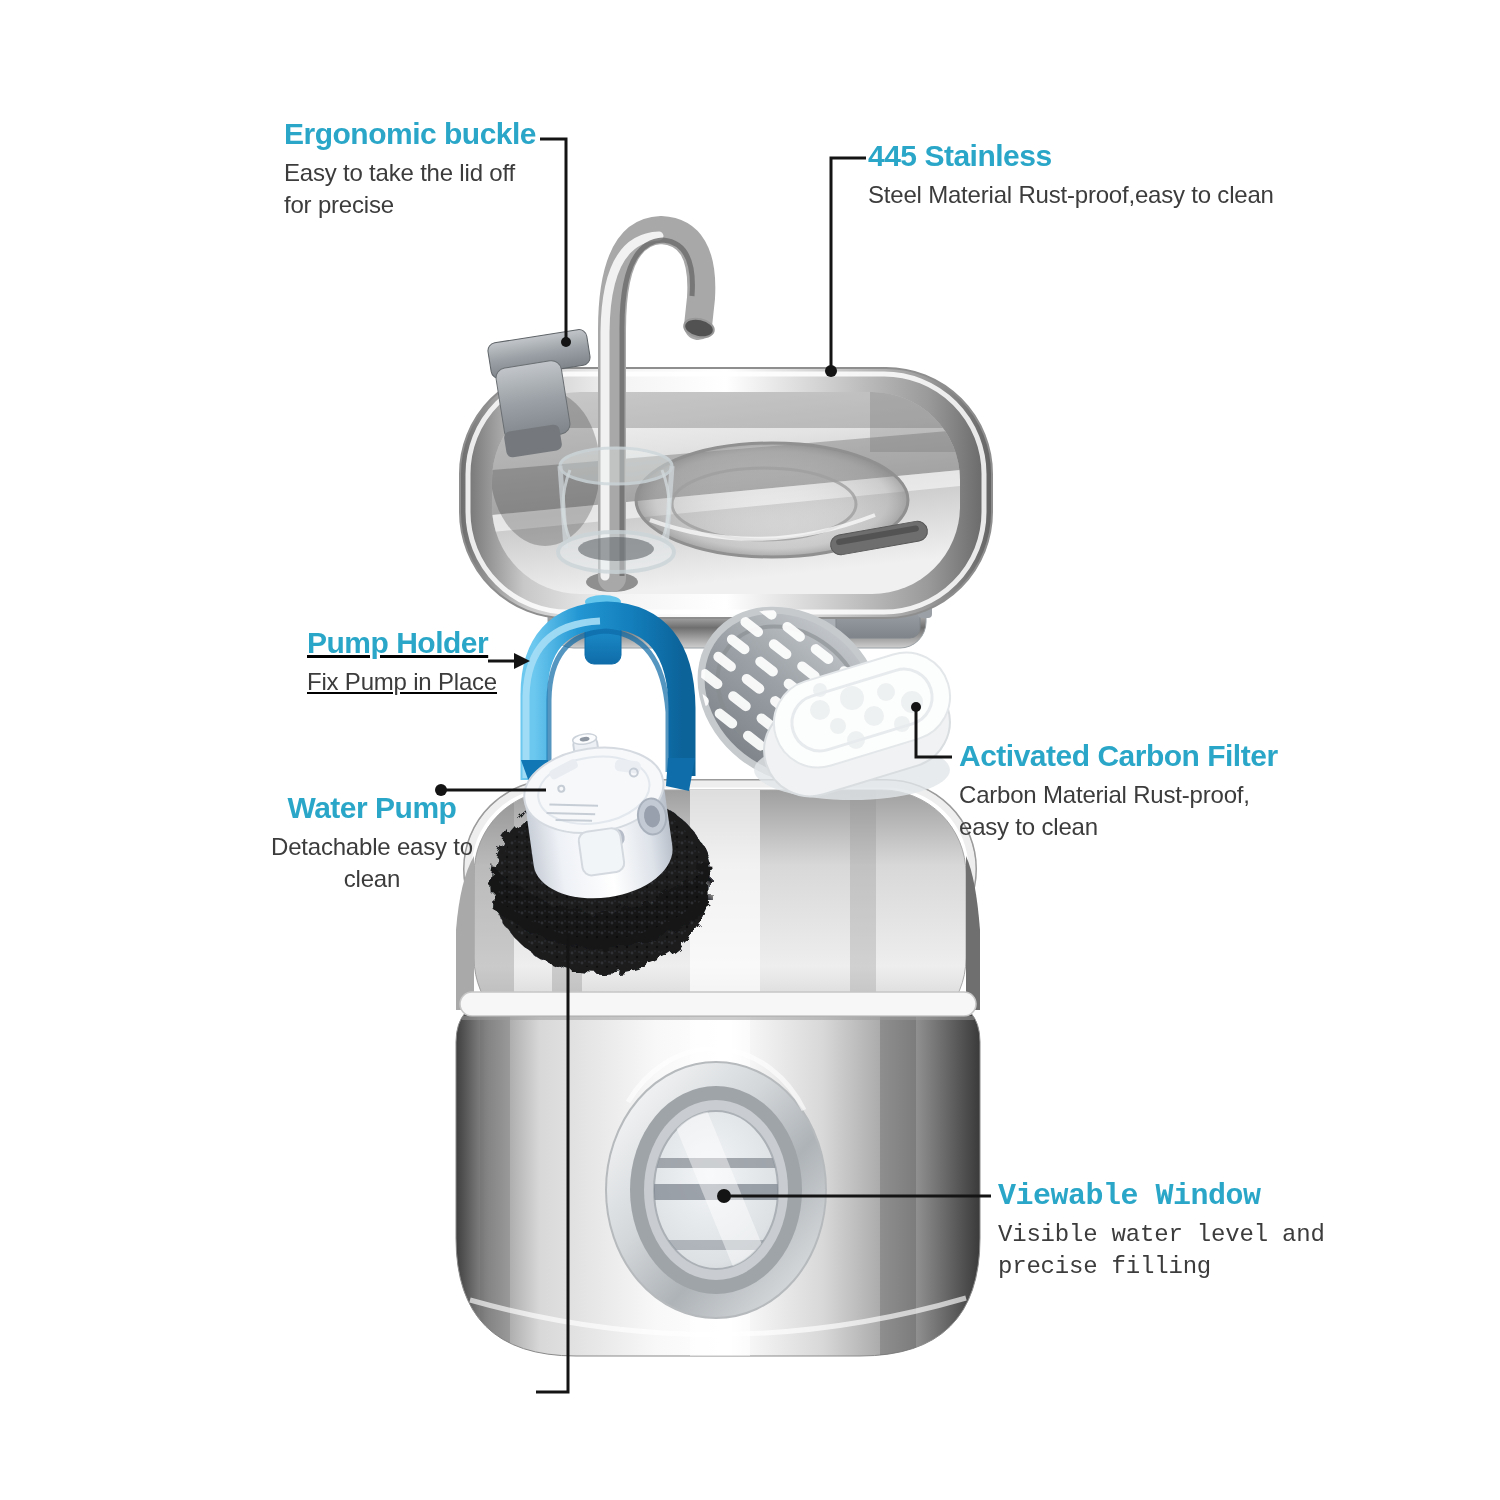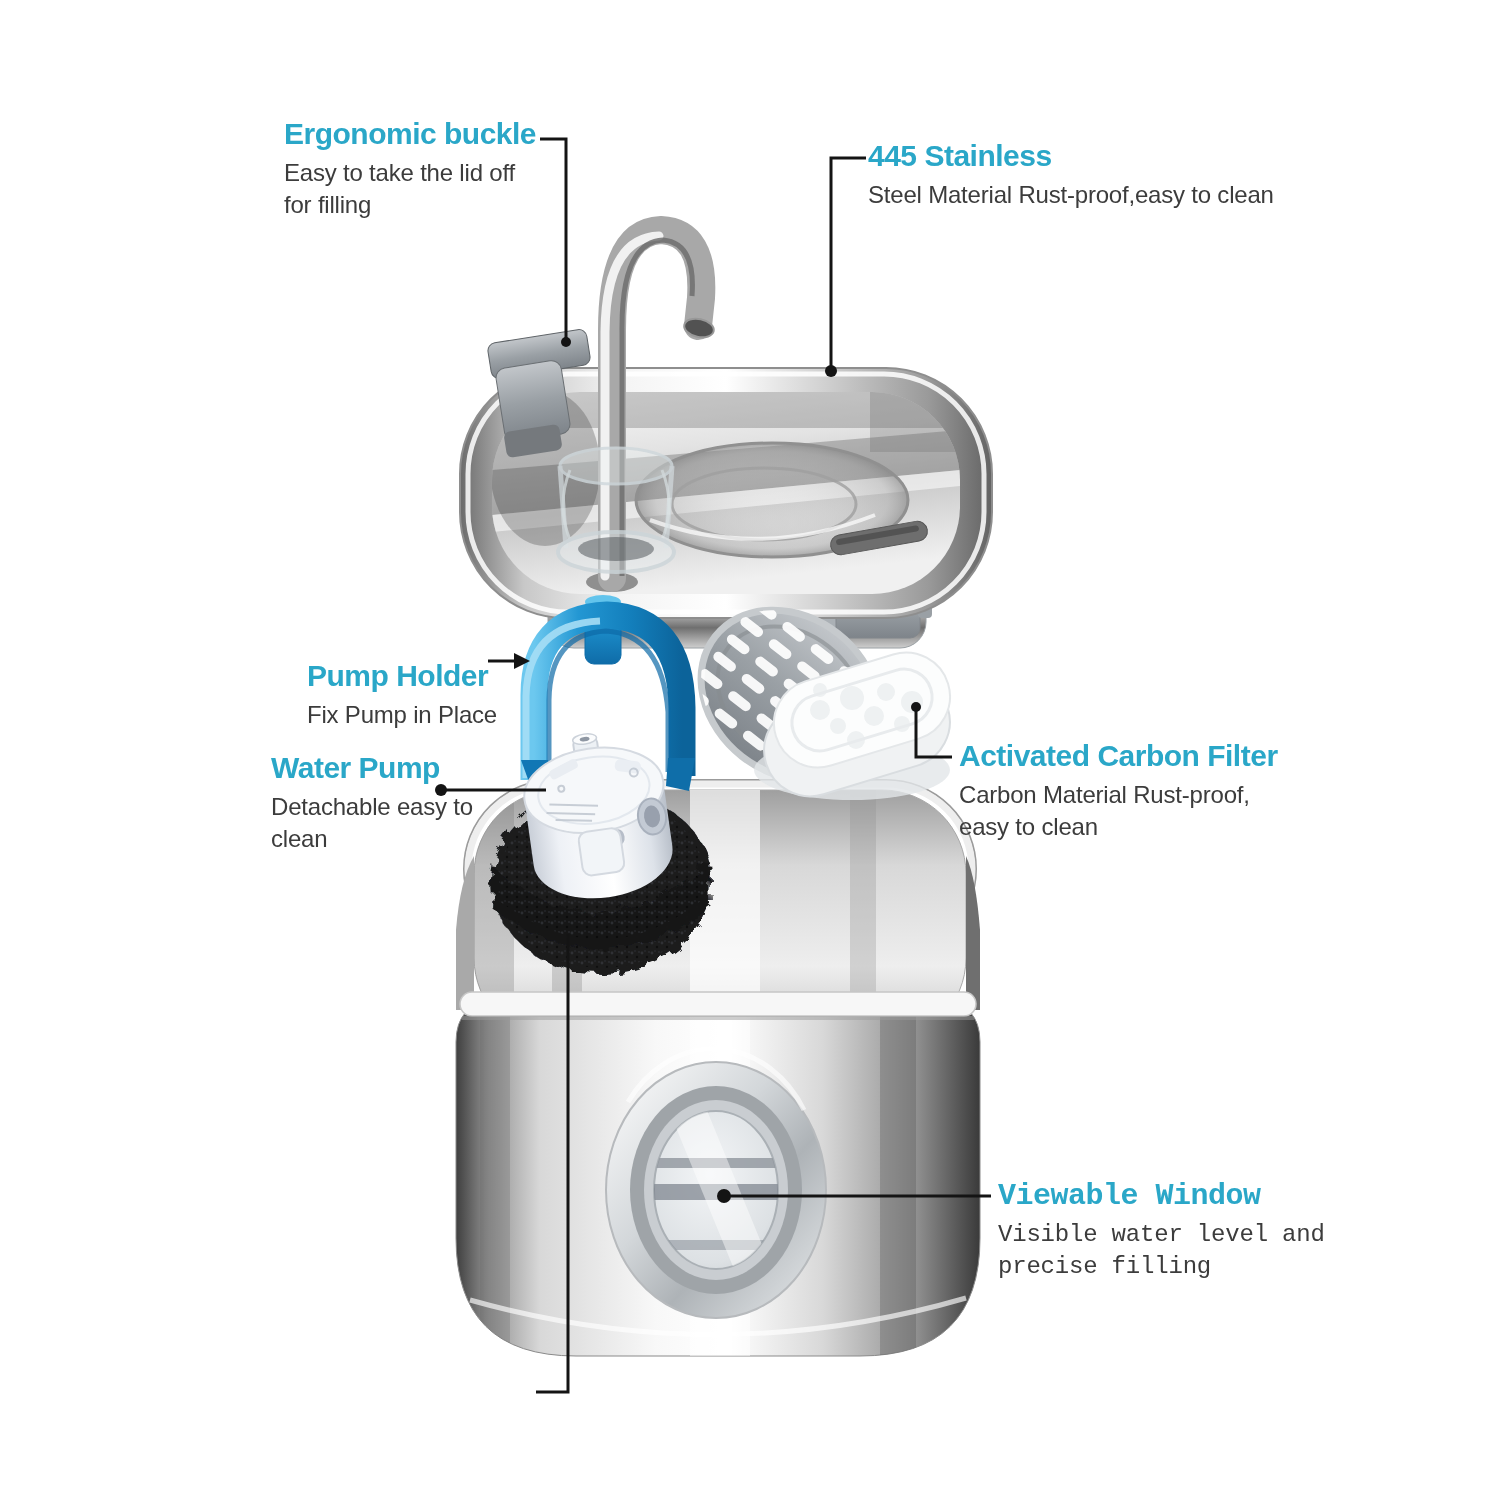--- a/index.html
+++ b/index.html
@@ -344,39 +344,39 @@
       <g>
         <polyline points="536,1392 568,1392 568,934"></polyline>
       </g>
     </g>
   </svg>
 
   <div class="callout" style="left:284px; top:118px;">
     <div class="title">Ergonomic buckle</div>
     <div class="desc">
       <span>Easy to take the lid off</span>
-      <span>for filling</span>
+      <span>for precise</span>
     </div>
   </div>
 
   <div class="callout" style="left:868px; top:140px;">
     <div class="title">445 Stainless</div>
     <div class="desc">
       <span>Steel Material Rust-proof,easy to clean</span>
     </div>
   </div>
 
-  <div class="callout" style="left:307px; top:660px;">
+  <div class="callout" style="left:307px; top:627px;text-decoration:underline;">
     <div class="title">Pump Holder</div>
     <div class="desc">
       <span>Fix Pump in Place</span>
     </div>
   </div>
 
-  <div class="callout" style="left:271px; top:752px;">
+  <div class="callout" style="left:271px; top:792px;text-align:center;">
     <div class="title">Water Pump</div>
     <div class="desc">
       <span>Detachable easy to</span>
       <span>clean</span>
     </div>
   </div>
 
   <div class="callout" style="left:959px; top:740px;">
     <div class="title">Activated Carbon Filter</div>
     <div class="desc">

